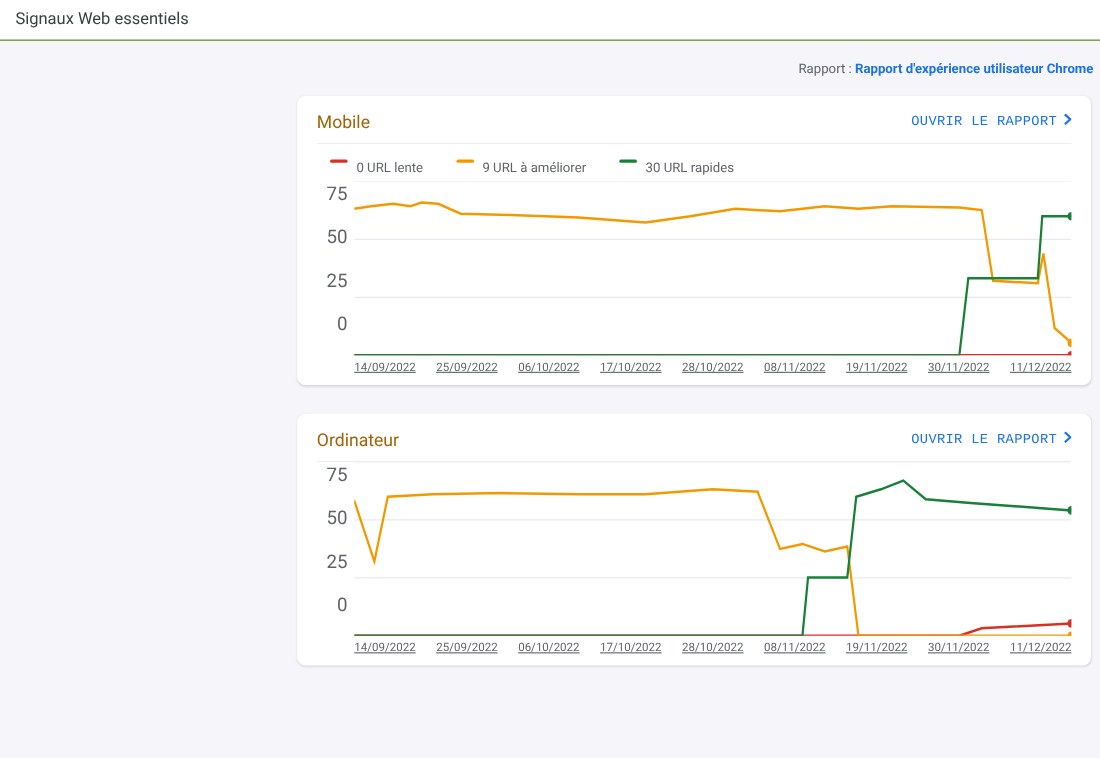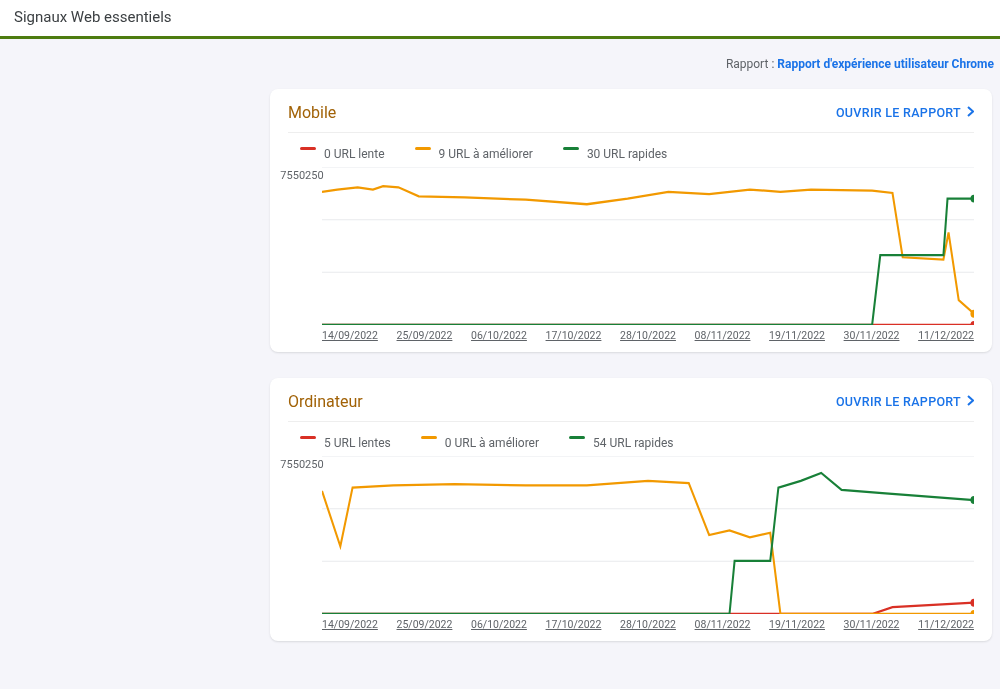--- a/index.html
+++ b/index.html
@@ -6,21 +6,21 @@
   body {
     font-family: Roboto, Arial, sans-serif;
     background: #f5f5fa;
     color: #3c4043;
     width: 1000px;
     height: 689px;
     overflow: hidden;
   }
   .header {
     background: #fff;
-    border-bottom: 3px solid #4d7c0f;
+    border-bottom: 1px solid #4d7c0f;
     padding: 8px 14px 10px;
     font-size: 15px;
     color: #3c4043;
   }
   .source {
     text-align: right;
     font-size: 12px;
     color: #5f6368;
     padding: 18px 6px 0 0;
   }
@@ -39,37 +39,37 @@
     display: flex;
     justify-content: space-between;
     align-items: center;
     padding-bottom: 10px;
     border-bottom: 1px solid #eee;
   }
   .card-title { font-size: 16px; color: #a16207; }
   .open-report {
     display: flex; align-items: center; gap: 6px;
     color: #1a73e8; font-size: 12.5px; font-weight: 500;
-    letter-spacing: .3px; cursor: pointer;
+    letter-spacing: .3px; cursor: pointer; font-family: Liberation Mono, monospace;
   }
   .open-report svg { width: 7px; height: 11px; }
   .legend {
     display: flex; gap: 30px;
     font-size: 12px; color: #5f6368;
     padding: 14px 0 6px 12px;
   }
   .legend-item { display: flex; align-items: flex-start; gap: 8px; }
   .dash { width: 16px; height: 2.5px; border-radius: 2px; }
   .dash.r { background: #d93025; }
   .dash.y { background: #f29900; }
   .dash.g { background: #188038; }
   .chart-wrap { display: flex; height: 158px; }
   .yaxis {
-    display: flex; flex-direction: row; justify-content: center;
-    font-size: 11px; color: #5f6368; text-align: right;
+    display: flex; flex-direction: column; justify-content: space-between;
+    font-size: 17px; color: #5f6368; text-align: right;
     padding: 2px 6px 18px 0; width: 34px;
   }
   .plot { flex: 1; position: relative; }
   .plot svg { position: absolute; inset: 0; width: 100%; height: 100%; }
   .grid line { stroke: #e8eaed; stroke-width: 1; }
   .series { fill: none; stroke-width: 2; }
   .series.r { stroke: #d93025; }
   .series.y { stroke: #f29900; }
   .series.g { stroke: #188038; }
   .pt { r: 3.5; }
@@ -159,34 +159,20 @@
       <div class="card-title">Ordinateur</div>
       <div class="open-report">
         <span>OUVRIR LE RAPPORT</span>
         <span>
           <svg viewBox="0 0 7 11">
               <path d="M1 1 L6 5.5 L1 10" fill="none" stroke="#1a73e8" stroke-width="2"></path>
             </svg>
         </span>
       </div>
     </div>
-    <div class="legend">
-      <div class="legend-item">
-          <span class="dash r"></span>
-          <span>5 URL lentes</span>
-        </div>
-      <div class="legend-item">
-          <span class="dash y"></span>
-          <span>0 URL à améliorer</span>
-        </div>
-      <div class="legend-item">
-          <span class="dash g"></span>
-          <span>54 URL rapides</span>
-        </div>
-    </div>
     <div class="chart-wrap">
       <div class="yaxis">
         <span>75</span>
           <span>50</span>
           <span>25</span>
           <span>0</span>
       </div>
       <div class="plot">
         <svg viewBox="0 0 640 140" preserveAspectRatio="none">
           <g class="grid">

